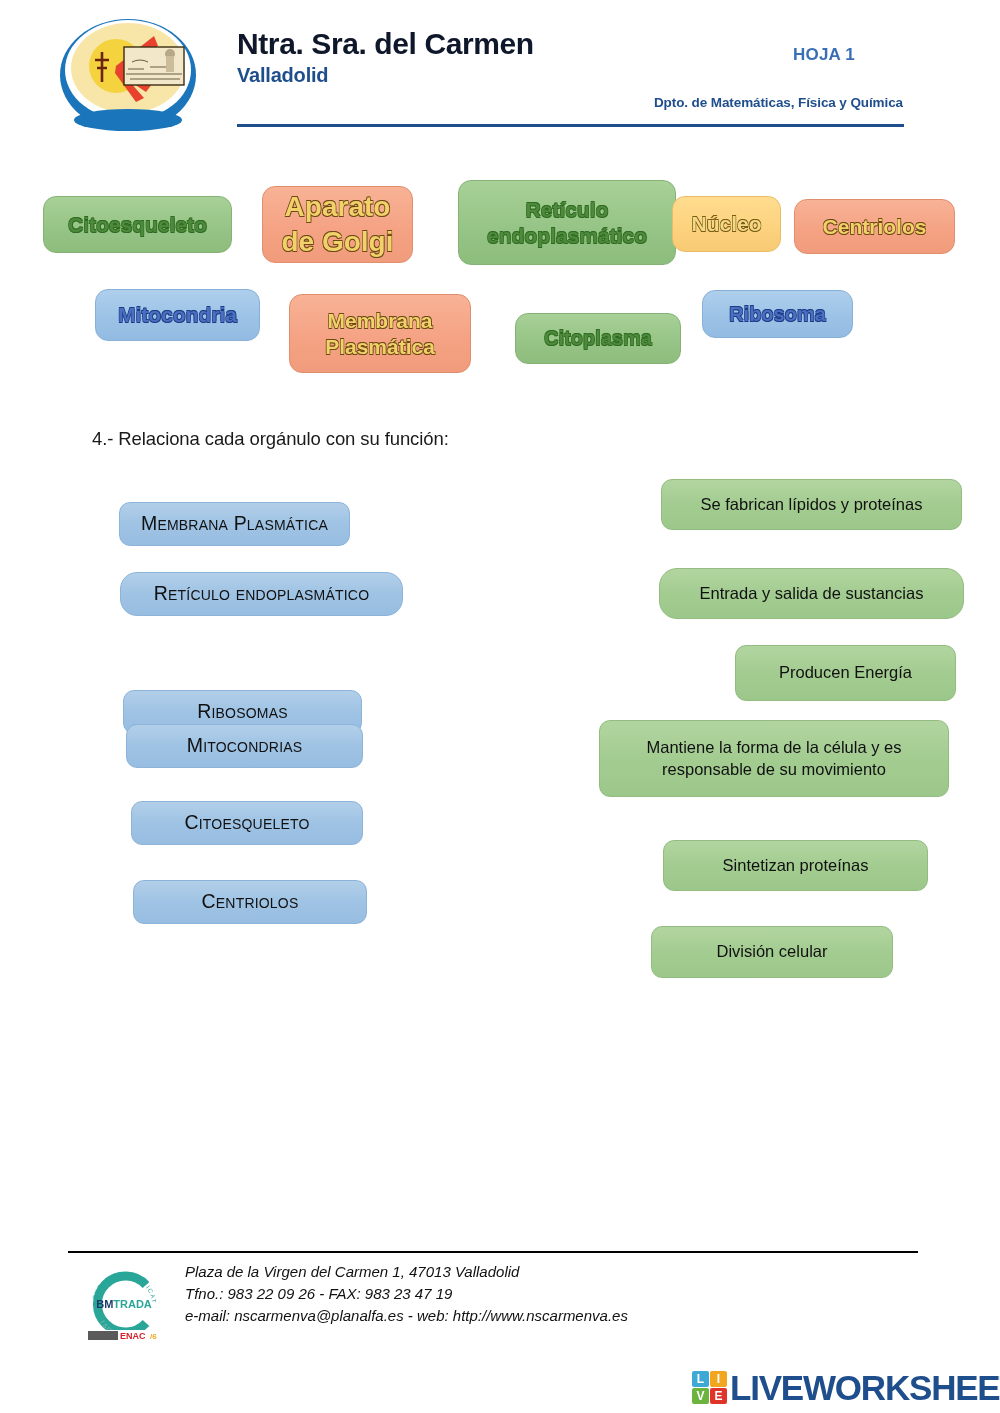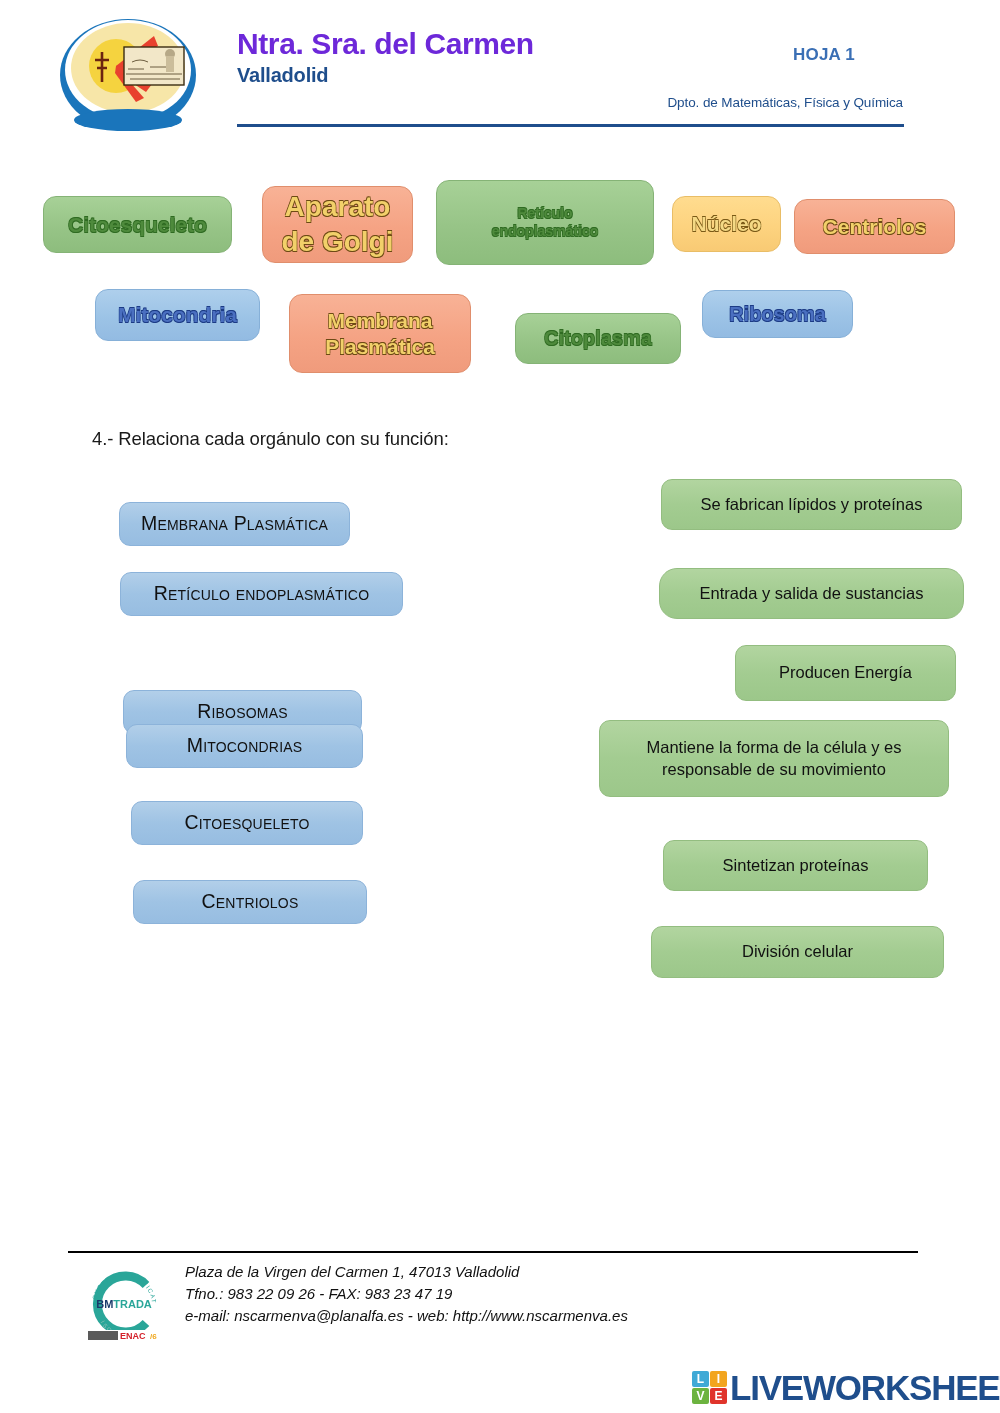--- a/index.html
+++ b/index.html
@@ -37,21 +37,21 @@
     font-weight: bold;
     letter-spacing: -0.2px;
     line-height: 1.18;
     color: #1f4e8c;
   }
   .school-line2 {
     font-size: 30px;
     font-weight: bold;
     letter-spacing: -0.4px;
     line-height: 1.22;
-    color: #6d28d9;
+    color: #0f172a;
     white-space: nowrap;
   }
   .school-line3 {
     font-size: 20px;
     font-weight: bold;
     letter-spacing: -0.2px;
     line-height: 1.2;
     color: #1f4e8c;
   }
   #hoja-label {
@@ -59,21 +59,21 @@
     left: 793px; top: 45px;
     font-size: 17px;
     font-weight: bold;
     color: #3a6fb5;
     letter-spacing: 0.2px;
   }
   #dpto-label {
     position: absolute;
     right: 97px; top: 95px;
     font-size: 13.5px;
-    font-weight: normal;
+    font-weight: bold;
     color: #1f4e8c;
     letter-spacing: -0.1px;
     white-space: nowrap;
   }
   #header-rule {
     position: absolute;
     left: 237px; top: 124px;
     width: 667px;
     height: 3px;
     background: #1f4e8c;
@@ -256,21 +256,21 @@
   <div id="header-rule"></div>
 </div>
 
 <div id="organelle-boxes">
     <div class="obox obox-green" style="left: 43px; top: 196px; width: 189px; height: 57px; font-size: 21px;">
       <span>Citoesqueleto</span>
     </div>
     <div class="obox obox-orange" style="left: 262px; top: 186px; width: 151px; height: 77px; font-size: 28px;">
       <span>Aparato<br>de Golgi</span>
     </div>
-    <div class="obox obox-green" style="left: 436px; top: 180px; width: 218px; height: 85px; font-size: 14px;">
+    <div class="obox obox-green" style="left: 458px; top: 180px; width: 218px; height: 85px; font-size: 21px;">
       <span>Retículo<br>endoplasmático</span>
     </div>
     <div class="obox obox-yellow" style="left: 672px; top: 196px; width: 109px; height: 56px; font-size: 21px;">
       <span>Núcleo</span>
     </div>
     <div class="obox obox-orange" style="left: 794px; top: 199px; width: 161px; height: 55px; font-size: 21px;">
       <span>Centriolos</span>
     </div>
     <div class="obox obox-blue" style="left: 95px; top: 289px; width: 165px; height: 52px; font-size: 21px;">
       <span>Mitocondria</span>
@@ -285,21 +285,21 @@
       <span>Ribosoma</span>
     </div>
   </div>
 
 <div id="question-text">4.- Relaciona cada orgánulo con su función:</div>
 
 <div id="term-column">
     <div class="mbox mbox-left" style="left: 119px; top: 502px; width: 231px; height: 44px;">
       <span>Membrana Plasmática</span>
     </div>
-    <div class="mbox mbox-left" style="left: 120px; top: 572px; width: 283px; height: 44px;">
+    <div class="mbox mbox-left" style="left: 120px; top: 572px; width: 283px; height: 44px; border-radius: 17px;">
       <span>Retículo endoplasmático</span>
     </div>
     <div class="mbox mbox-left" style="left: 123px; top: 646px; width: 239px; height: 44px; margin-top: 44px;">
       <span>Ribosomas</span>
     </div>
     <div class="mbox mbox-left" style="left: 126px; top: 724px; width: 237px; height: 44px;">
       <span>Mitocondrias</span>
     </div>
     <div class="mbox mbox-left" style="left: 131px; top: 801px; width: 232px; height: 44px;">
       <span>Citoesqueleto</span>
@@ -317,21 +317,21 @@
     </div>
     <div class="mbox mbox-right" style="left: 735px; top: 645px; width: 221px; height: 56px;">
       <span>Producen Energía</span>
     </div>
     <div class="mbox mbox-right" style="left: 599px; top: 720px; width: 350px; height: 77px;">
       <span>Mantiene la forma de la célula y es responsable de su movimiento</span>
     </div>
     <div class="mbox mbox-right" style="left: 663px; top: 840px; width: 265px; height: 51px;">
       <span>Sintetizan proteínas</span>
     </div>
-    <div class="mbox mbox-right" style="left: 651px; top: 926px; width: 293px; height: 52px;">
+    <div class="mbox mbox-right" style="left: 651px; top: 926px; width: 242px; height: 52px;">
       <span>División celular</span>
     </div>
   </div>
 
 <div id="footer-rule"></div>
 
 <svg id="bmtrada-logo" viewBox="0 0 84 82">
   <path d="M64 22 A28 28 0 1 0 64 60" stroke="#2aa699" stroke-width="9" fill="none" stroke-linecap="butt"></path>
   <text x="42" y="45" font-family="Liberation Sans, sans-serif" font-size="11" font-weight="bold" fill="#1a3a6b" text-anchor="middle">BM<tspan fill="#2aa699">TRADA</tspan></text>
   <path id="arcTop" d="M14 42 A28 28 0 0 1 70 42" fill="none"></path>

